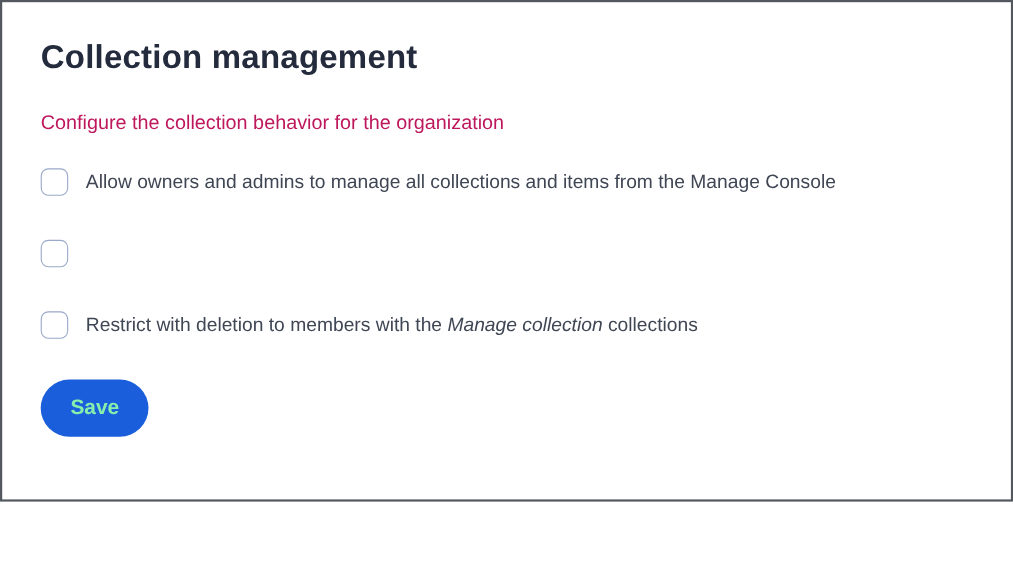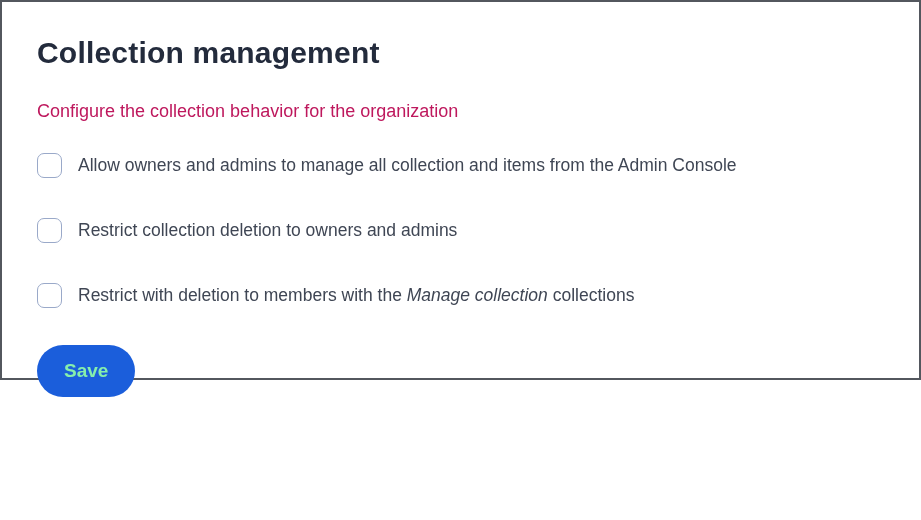--- a/index.html
+++ b/index.html
@@ -5,21 +5,21 @@
   * { box-sizing: border-box; margin: 0; padding: 0; }
   html, body { background: #ffffff; }
   body {
     font-family: "Liberation Sans", sans-serif;
     width: 921px;
     height: 520px;
     overflow: hidden;
   }
   .page {
     width: 921px;
-    height: 380px;
+    height: 456px;
     background: #ffffff;
     border: 2px solid #53575e;
     padding: 34px 36px 0 35px;
   }
   .page-title {
     font-size: 30px;
     font-weight: 700;
     color: #232b3c;
     letter-spacing: 0.2px;
     margin-bottom: 31px;
@@ -70,25 +70,24 @@
 </head>
 <body>
 
 <div class="page">
   <h1 class="page-title">Collection management</h1>
   <p class="page-subtitle">Configure the collection behavior for the organization</p>
 
   <div id="checkbox-list">
       <label class="option-row">
         <span class="checkbox"></span>
-        <span class="option-label"><span>Allow owners and admins to manage all collection and items from the Admin Console</span></span>
+        <span class="option-label"><span>Allow owners and admins to manage all collections and items from the Manage Console</span></span>
       </label>
       <label class="option-row">
         <span class="checkbox"></span>
-        <span class="option-label"><span>Restrict collection deletion to owners and admins</span></span>
       </label>
       <label class="option-row">
         <span class="checkbox"></span>
         <span class="option-label"><span>Restrict with deletion to members with the </span><em>Manage collection</em><span> collections</span></span>
       </label>
     </div>
 
   <button class="save-button">Save</button>
 </div>
 

